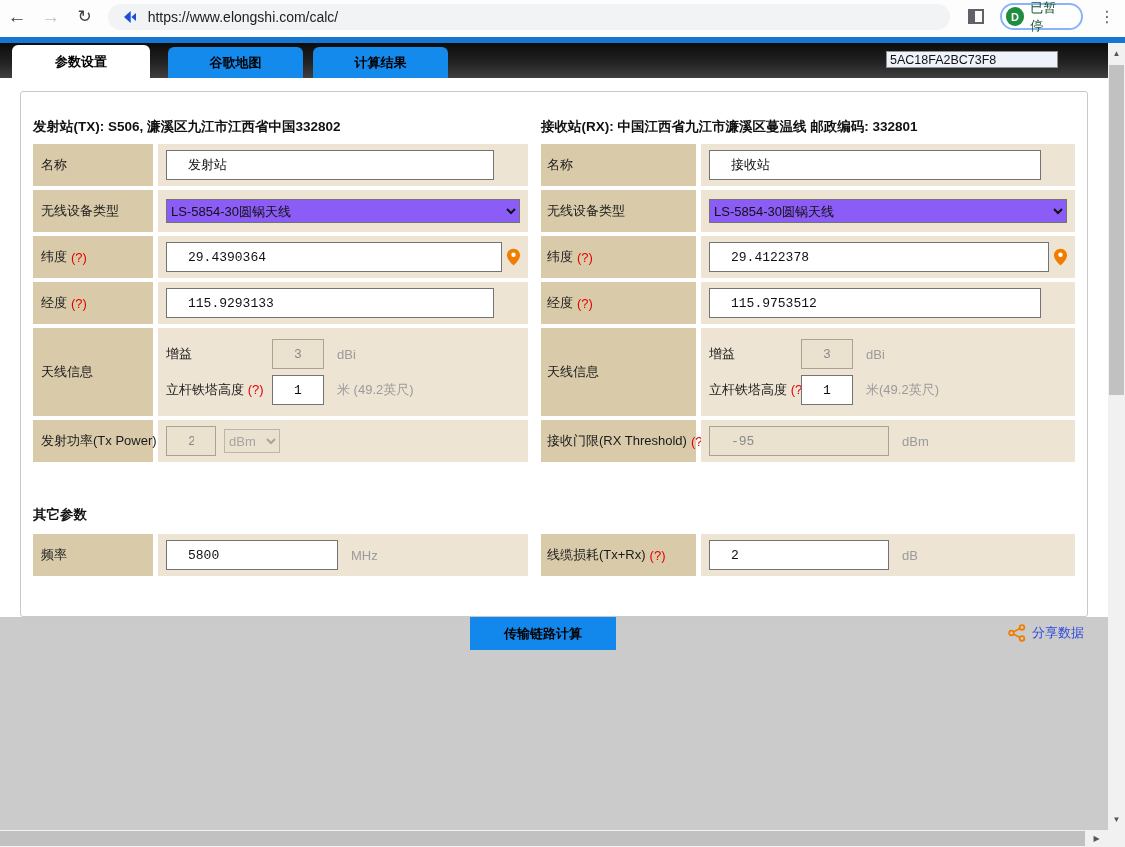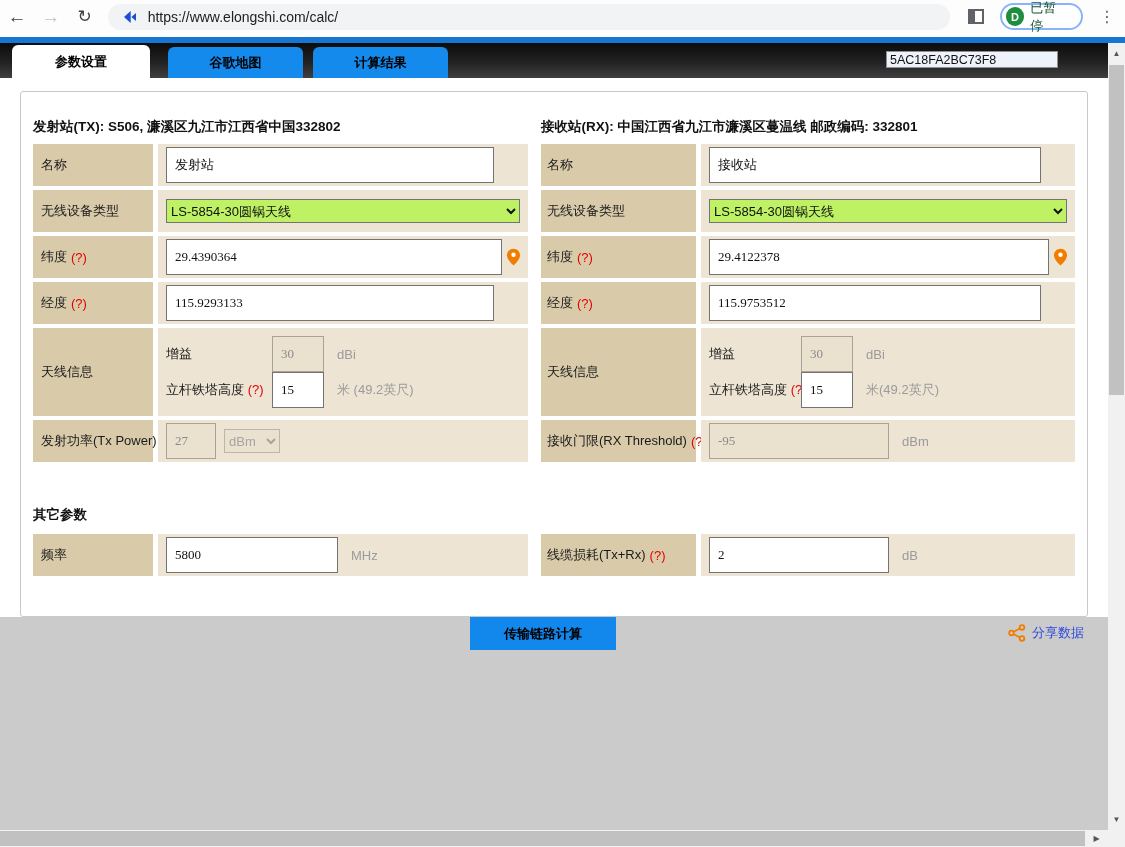--- a/index.html
+++ b/index.html
@@ -76,31 +76,31 @@
     width:120px; flex-shrink:0; background:#d9cbaa; min-height:42px;
     display:flex; align-items:center; padding-left:8px; font-size:13px; color:#1a1a1a;
     white-space:nowrap; gap:4px;
   }
   .col-rx .flabel { width:155px; padding-left:6px; }
   .ffield {
     flex:1; background:#ede4d3; margin-left:5px; display:flex; align-items:center;
     padding:0 8px; min-height:42px; position:relative;
   }
   .txt {
-    height:36px; border:1px solid #737373; background:#fff; font-size:13px;
-    padding:0 8px; font-family:Liberation Serif, serif; color:#111;
+    height:30px; border:1px solid #737373; background:#fff; font-size:13px;
+    padding:0 21px; font-family:Liberation Mono, monospace; color:#111;
   }
   .txt:disabled, select:disabled {
     background:#eae1cf; border:1px solid #a9a295; color:#8a8a8a;
   }
   .wide { flex:1; min-width:0; }
   .pad-r { padding-right:34px; }
   .pin { margin-left:5px; flex-shrink:0; display:flex; cursor:pointer; }
   select {
-    height:24px; font-size:13px; border:1px solid #737373; background:#bef264;
+    height:24px; font-size:13px; border:1px solid #737373; background:#8b5cf6;
     font-family:"Liberation Sans","DejaVu Sans",sans-serif; color:#111;
   }
   .dev-select { flex:1; min-width:0; }
   .unit { color:#9b9b9b; font-size:13px; margin-left:13px; white-space:nowrap; }
   .ffield.antenna { flex-direction:column; align-items:stretch; justify-content:center; padding:8px; }
   .flabel.tall { min-height:88px; }
   .sub { display:flex; align-items:center; height:36px; }
   .sub-label { width:106px; flex-shrink:0; font-size:13px; color:#1a1a1a; white-space:nowrap; }
   .col-rx .sub-label { width:92px; }
   .w52 { width:52px; } .w50 { width:50px; } .w56 { width:56px; margin-left:8px; }

